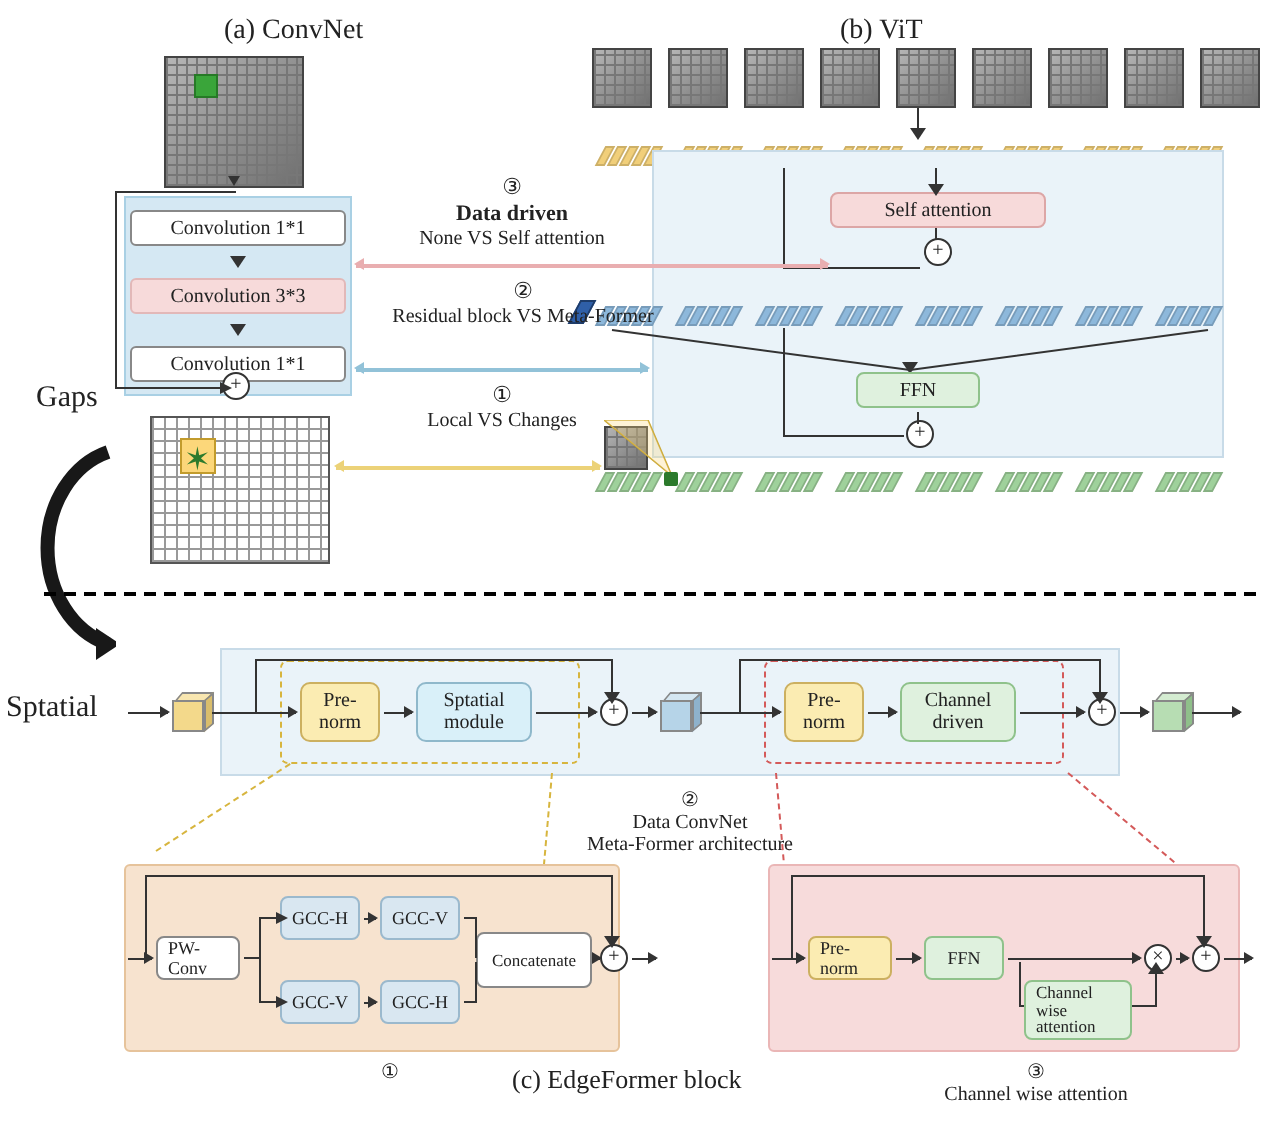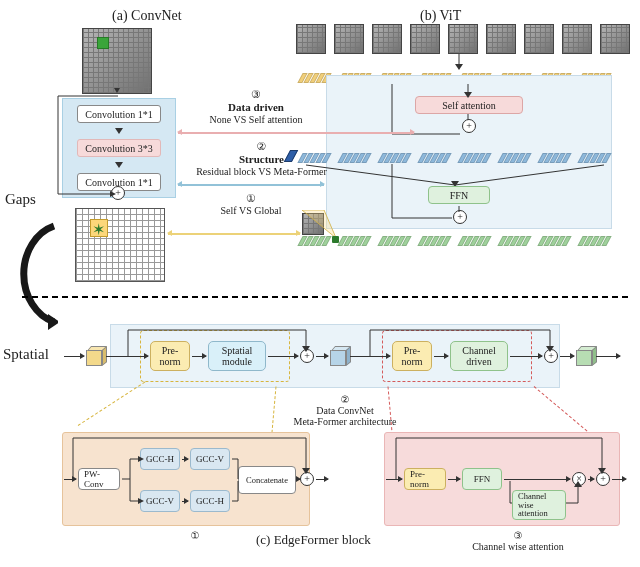--- a/index.html
+++ b/index.html
@@ -20,21 +20,21 @@
   .conv-stack {
     position: absolute;
     left: 62px; top: 98px;
     width: 114px;
     background: #d5e8f3;
     border: 1.5px solid #a9d0e4;
     padding: 6px 5px;
     display: flex; flex-direction: column; align-items: center; gap: 5px;
   }
   .conv-box {
-    width: 84px;
+    width: 108px;
     height: 18px;
     border-radius: 3px;
     border: 1px solid #888;
     background: #fff;
     font-size: 10px;
     display: flex; align-items: center; justify-content: center;
   }
   .conv-box.pink { background: #f7dada; border-color: #e2b8b8; }
 
   
@@ -209,21 +209,21 @@
   .tiny-label { position: absolute; font-size: 10px; text-align: center; }
 
   .dashed-line { position:absolute; border-top:1.5px dashed; }
 </style>
 </head>
 <body>
 
 <div class="section-label" style="left:112px;top:8px">(a)  ConvNet</div>
 <div class="section-label" style="left:420px;top:8px">(b) ViT</div>
 
-<div class="side-label" style="left:5px;top:191px">Gaps</div>
+<div class="side-label" style="left:18px;top:191px">Gaps</div>
 <div class="side-label" style="left:3px;top:346px">Sptatial</div>
 <svg style="position:absolute;left:4px;top:218px;width:54px;height:116px" viewBox="0 0 54 116">
   <path d="M50 8 A 42 50 0 0 0 50 104" fill="none" stroke="#181818" stroke-width="7"></path>
   <polygon points="44,96 56,104 44,112" fill="#181818"></polygon>
 </svg>
 
 <div class="img-tile" style="left:82px;top:28px;width:70px;height:66px;">
   <div style="position:absolute;left:14px;top:8px;width:12px;height:12px;background:#3aa53a;border:1px solid #267a26"></div>
 </div>
 <div class="thin-arrow vert" style="left:116px;top:95px;height:0"></div>
@@ -473,30 +473,29 @@
   <div class="num">③</div>
   <div class="title">Data driven</div>
   <div class="sub">None VS Self attention</div>
 </div>
 <div class="bidir-arrow" style="left:178px;top:132px;width:236px;background:#e9aeb0;color:#e9aeb0">
   <span class="arrow-head-left"></span><span class="arrow-head-right" style="position:absolute;right:0"></span>
 </div>
 
 <div class="gap-ann" style="left:184px;top:140px;width:155px">
   <div class="num">②</div>
-  <div class="title">Structure</div>
   <div class="sub">Residual block VS Meta-Former</div>
 </div>
 <div class="bidir-arrow" style="left:178px;top:184px;width:146px;background:#92c2d8;color:#92c2d8">
   <span class="arrow-head-left"></span><span class="arrow-head-right" style="position:absolute;right:0"></span>
 </div>
 
 <div class="gap-ann" style="left:196px;top:192px;width:110px">
   <div class="num">①</div>
-  <div class="sub">Self VS Global</div>
+  <div class="sub">Local VS Changes</div>
 </div>
 <div class="bidir-arrow" style="left:168px;top:233px;width:132px;background:#ecd278;color:#ecd278">
   <span class="arrow-head-left"></span><span class="arrow-head-right" style="position:absolute;right:0"></span>
 </div>
 
 <div class="dashed-hr" style="top:296px"></div>
 
 <div class="pipe-area"></div>
 
 <div class="cube3d" style="left:86px;top:346px">

